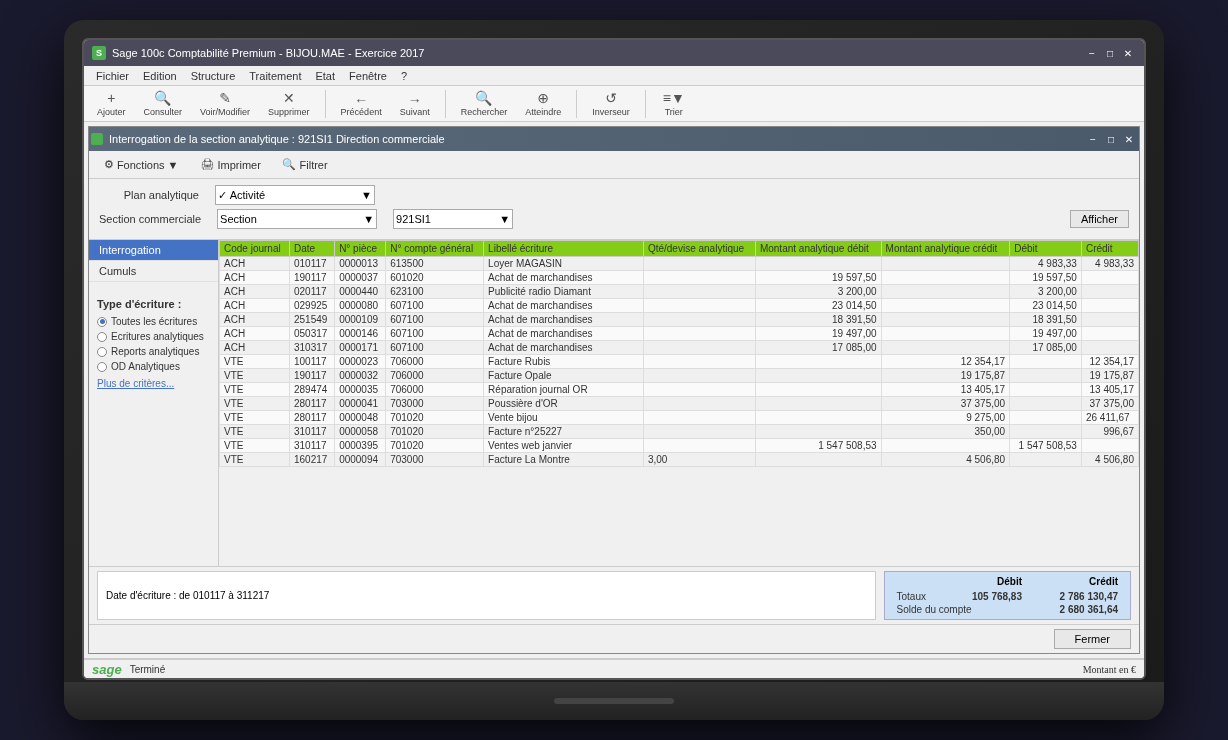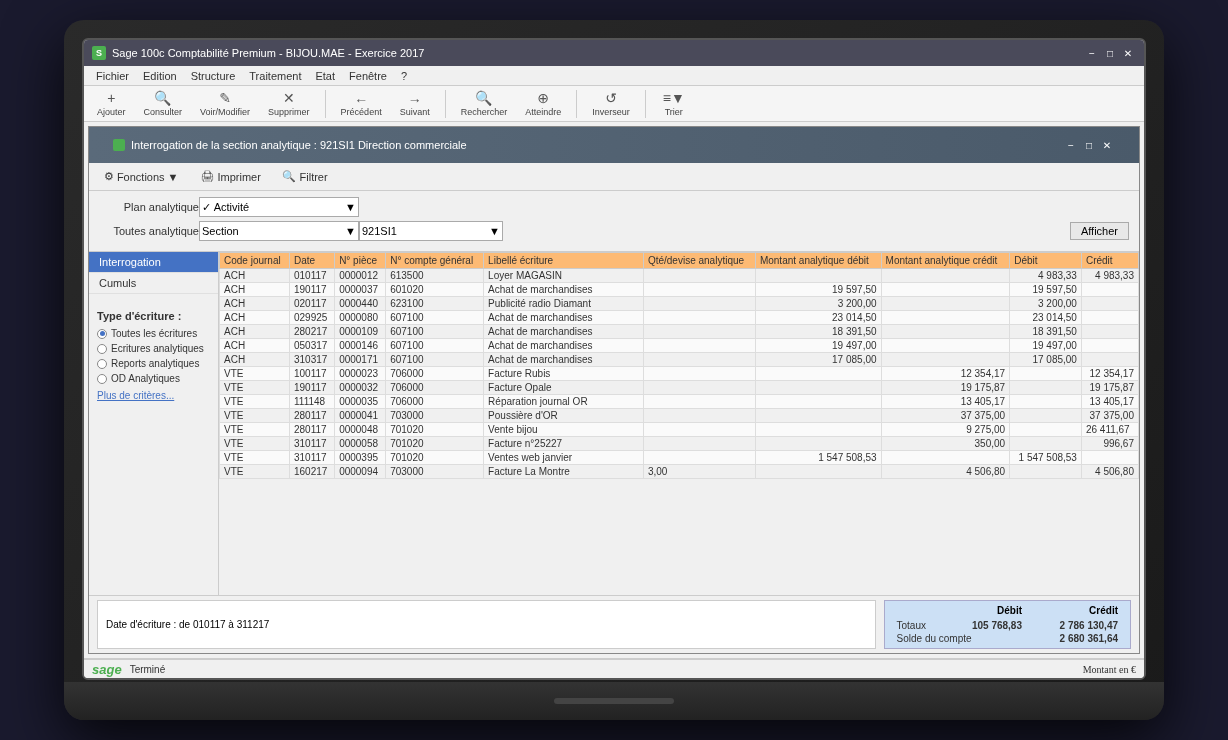--- a/index.html
+++ b/index.html
@@ -174,25 +174,25 @@
       background: #f0f0f0;
       border: 1px solid #888;
       display: flex;
       flex-direction: column;
       overflow: hidden;
     }
 
     .dialog-title-bar {
       background: linear-gradient(to right, #5a6a7a, #4a5a6a);
       color: white;
-      padding: 4px 24px;
+      padding: 4px 2px;
       display: flex;
       justify-content: space-between;
       align-items: center;
-      height: 36px;
+      height: 24px;
       text-align: right;
     }
 
     .dialog-title-text {
       font-size: 11px;
       color: white;
     }
 
     .dialog-controls {
       display: flex;
@@ -224,21 +224,21 @@
     
     .form-area {
       background: #f0f0f0;
       padding: 6px 10px;
       border-bottom: 1px solid #ccc;
     }
 
     .form-row {
       display: flex;
       align-items: center;
-      gap: 0;
+      gap: 16px;
       margin-bottom: 4px;
     }
 
     .form-label {
       font-size: 11px;
       color: #333;
       text-align: right;
       min-width: 100px;
     }
 
@@ -248,21 +248,21 @@
       border: 1px solid #aaa;
       background: white;
       padding: 0 2px;
       display: flex;
       align-items: center;
       justify-content: space-between;
       cursor: pointer;
     }
 
     .form-select-wide { width: 160px; }
-    .form-select-med { width: 144px; }
+    .form-select-med { width: 120px; }
 
     .afficher-btn {
       background: #e8e8e8;
       border: 1px solid #aaa;
       padding: 2px 10px;
       cursor: pointer;
       font-size: 11px;
       margin-left: auto;
     }
 
@@ -356,21 +356,21 @@
       overflow: hidden;
     }
 
     .data-table {
       width: 100%;
       border-collapse: collapse;
       font-size: 10px;
     }
 
     .data-table th {
-      background: #fdba74;
+      background: #84cc16;
       border: 1px solid #ccc;
       padding: 2px 4px;
       text-align: left;
       font-weight: normal;
       color: #333;
       white-space: nowrap;
       font-size: 10px;
     }
 
     .data-table td {
@@ -589,21 +589,21 @@
 
         <div class="form-area">
           <div class="form-row">
             <span class="form-label">Plan analytique</span>
             <div class="form-select form-select-wide">
               <span>✓ Activité</span>
               <span>▼</span>
             </div>
           </div>
           <div class="form-row">
-            <span class="form-label">Toutes analytique</span>
+            <span class="form-label">Section commerciale</span>
             <div class="form-select form-select-wide">
               <span>Section</span>
               <span>▼</span>
             </div>
             <div class="form-select form-select-med">
               <span>921SI1</span>
               <span>▼</span>
             </div>
             <button class="afficher-btn">Afficher</button>
           </div>
@@ -655,21 +655,21 @@
                     <th>Montant analytique débit</th>
                     <th>Montant analytique crédit</th>
                     <th>Débit</th>
                     <th>Crédit</th>
                   </tr>
                 </thead>
                 <tbody id="table-body">
                 <tr>
                       <td>ACH</td>
                       <td>010117</td>
-                      <td>0000012</td>
+                      <td>0000013</td>
                       <td>613500</td>
                       <td>Loyer MAGASIN</td>
                       <td></td>
                       <td style="text-align: right;"></td>
                       <td style="text-align: right;"></td>
                       <td style="text-align: right;">4 983,33</td>
                       <td style="text-align: right;">4 983,33</td>
                     </tr>
                     <tr>
                       <td>ACH</td>
@@ -702,21 +702,21 @@
                       <td>607100</td>
                       <td>Achat de marchandises</td>
                       <td></td>
                       <td style="text-align: right;">23 014,50</td>
                       <td style="text-align: right;"></td>
                       <td style="text-align: right;">23 014,50</td>
                       <td style="text-align: right;"></td>
                     </tr>
                     <tr>
                       <td>ACH</td>
-                      <td>280217</td>
+                      <td>251549</td>
                       <td>0000109</td>
                       <td>607100</td>
                       <td>Achat de marchandises</td>
                       <td></td>
                       <td style="text-align: right;">18 391,50</td>
                       <td style="text-align: right;"></td>
                       <td style="text-align: right;">18 391,50</td>
                       <td style="text-align: right;"></td>
                     </tr>
                     <tr>
@@ -762,21 +762,21 @@
                       <td>706000</td>
                       <td>Facture Opale</td>
                       <td></td>
                       <td style="text-align: right;"></td>
                       <td style="text-align: right;">19 175,87</td>
                       <td style="text-align: right;"></td>
                       <td style="text-align: right;">19 175,87</td>
                     </tr>
                     <tr>
                       <td>VTE</td>
-                      <td>111148</td>
+                      <td>289474</td>
                       <td>0000035</td>
                       <td>706000</td>
                       <td>Réparation journal OR</td>
                       <td></td>
                       <td style="text-align: right;"></td>
                       <td style="text-align: right;">13 405,17</td>
                       <td style="text-align: right;"></td>
                       <td style="text-align: right;">13 405,17</td>
                     </tr>
                     <tr>
@@ -859,20 +859,23 @@
               <span class="totals-val">105 768,83</span>
               <span class="totals-val">2 786 130,47</span>
             </div>
             <div class="totals-row">
               <span class="totals-label">Solde du compte</span>
               <span class="totals-val">2 680 361,64</span>
             </div>
           </div>
         </div>
 
+        <div class="action-bar">
+          <button class="fermer-btn">Fermer</button>
+        </div>
       </div>
 
       <div class="status-bar">
         <div style="display:flex;align-items:center;gap:8px;">
           <span class="sage-logo">sage</span>
           <span class="status-text">Terminé</span>
         </div>
         <span class="status-right">Montant en €</span>
       </div>
     </div>

